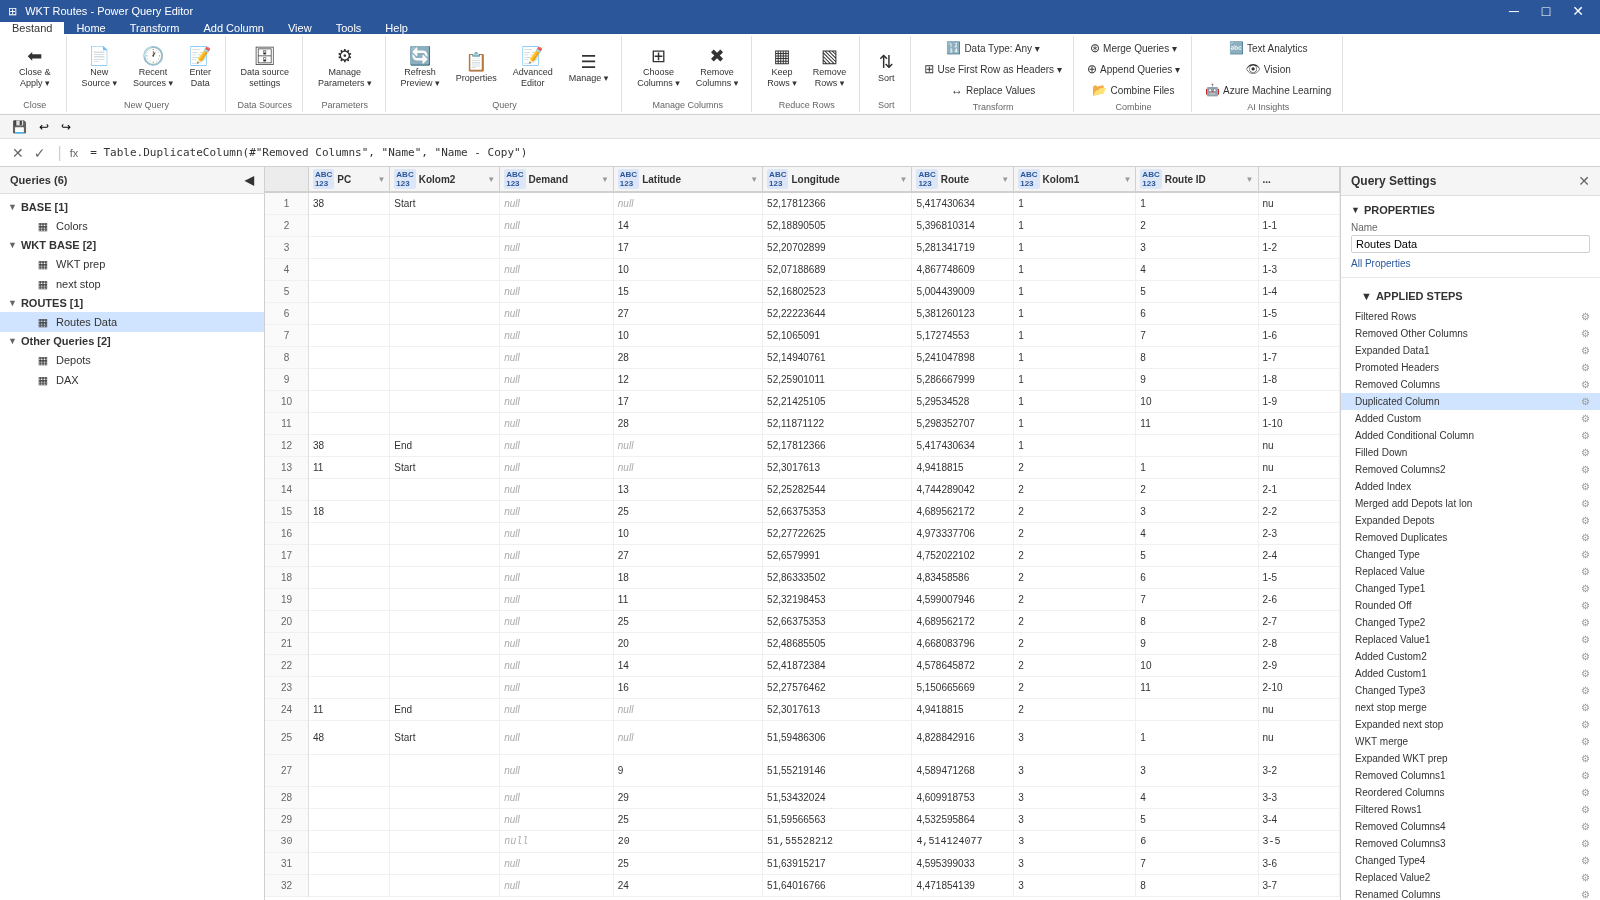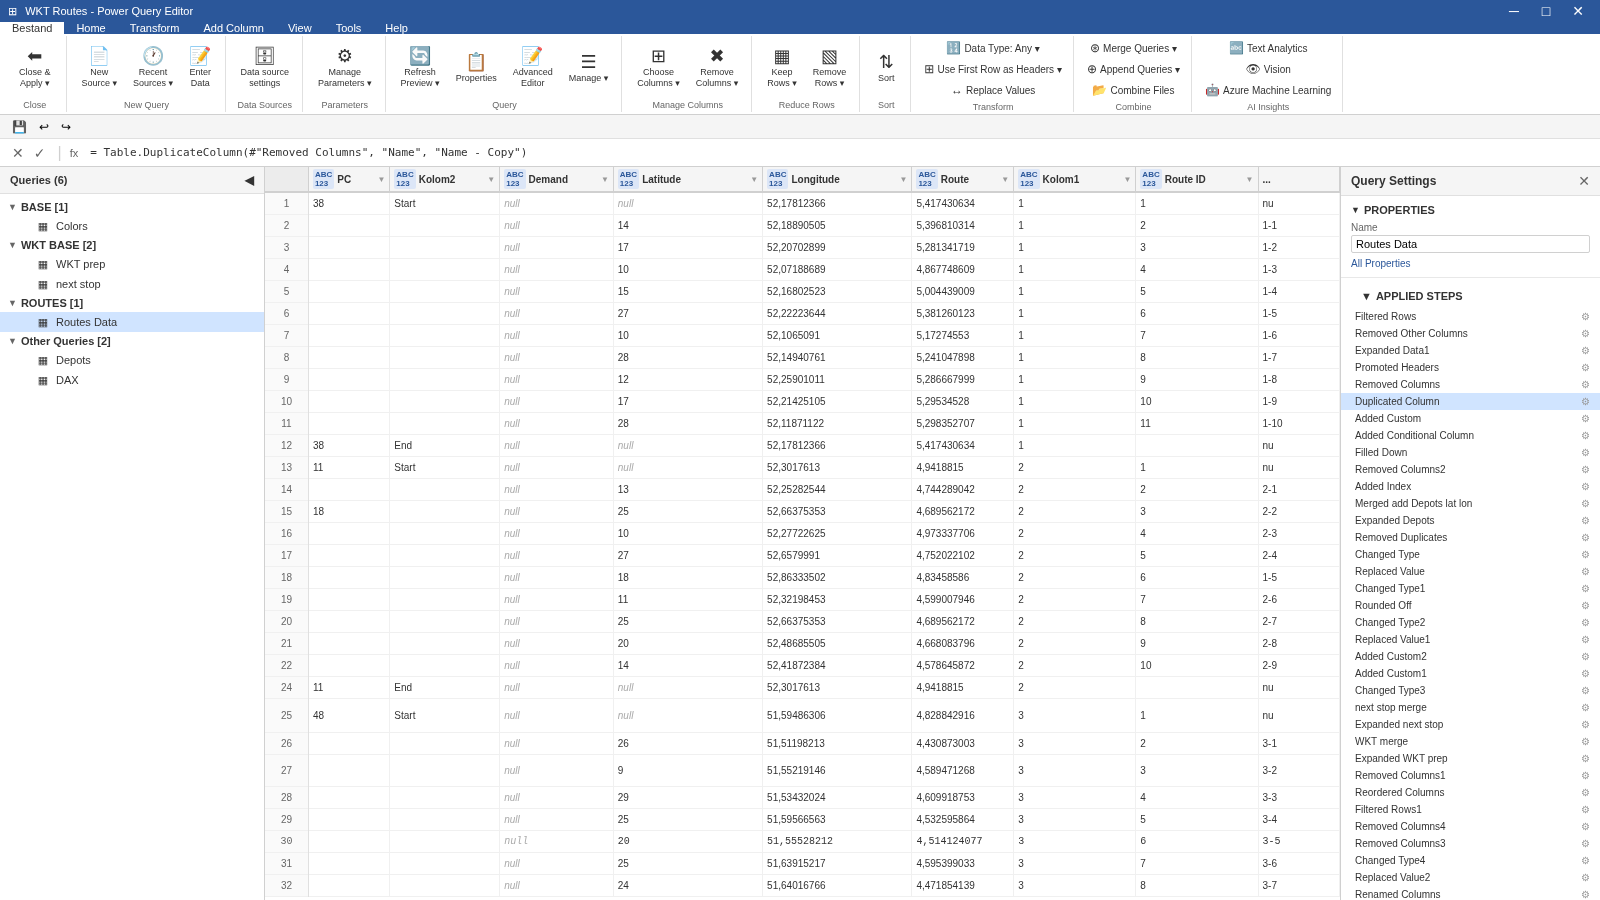--- a/index.html
+++ b/index.html
@@ -682,20 +682,32 @@
               <td style="width: 80px; min-width: 80px; border-right: 1px solid rgb(240, 240, 240); padding: 1px 4px; height: 22px; vertical-align: middle; overflow: hidden; white-space: nowrap;"></td>
               <td style="width: 80px; min-width: 80px; border-right: 1px solid rgb(240, 240, 240); padding: 1px 4px; height: 22px; vertical-align: middle; overflow: hidden; white-space: nowrap; color: rgb(170, 170, 170); font-style: italic;">null</td>
               <td style="width: 110px; min-width: 110px; border-right: 1px solid rgb(240, 240, 240); padding: 1px 4px; height: 22px; vertical-align: middle; overflow: hidden; white-space: nowrap;">14</td>
               <td style="width: 110px; min-width: 110px; border-right: 1px solid rgb(240, 240, 240); padding: 1px 4px; height: 22px; vertical-align: middle; overflow: hidden; white-space: nowrap;">52,41872384</td>
               <td style="width: 70px; min-width: 70px; border-right: 1px solid rgb(240, 240, 240); padding: 1px 4px; height: 22px; vertical-align: middle; overflow: hidden; white-space: nowrap;">4,578645872</td>
               <td style="width: 90px; min-width: 90px; border-right: 1px solid rgb(240, 240, 240); padding: 1px 4px; height: 22px; vertical-align: middle; overflow: hidden; white-space: nowrap;">2</td>
               <td style="width: 90px; min-width: 90px; border-right: 1px solid rgb(240, 240, 240); padding: 1px 4px; height: 22px; vertical-align: middle; overflow: hidden; white-space: nowrap;">10</td>
               <td style="width: 60px; min-width: 60px; border-right: 1px solid rgb(240, 240, 240); padding: 1px 4px; height: 22px; vertical-align: middle; overflow: hidden; white-space: nowrap;">2-9</td>
             </tr>
             <tr style="border-bottom: 1px solid rgb(240, 240, 240); font-size: 10px;">
+              <td style="width: 32px; min-width: 32px; text-align: center; background: rgb(250, 250, 250); color: rgb(102, 102, 102); border-right: 1px solid rgb(224, 224, 224); padding: 1px 4px; height: 22px; vertical-align: middle;">23</td>
+              <td style="width: 60px; min-width: 60px; border-right: 1px solid rgb(240, 240, 240); padding: 1px 4px; height: 22px; vertical-align: middle; overflow: hidden; white-space: nowrap;"></td>
+              <td style="width: 80px; min-width: 80px; border-right: 1px solid rgb(240, 240, 240); padding: 1px 4px; height: 22px; vertical-align: middle; overflow: hidden; white-space: nowrap;"></td>
+              <td style="width: 80px; min-width: 80px; border-right: 1px solid rgb(240, 240, 240); padding: 1px 4px; height: 22px; vertical-align: middle; overflow: hidden; white-space: nowrap; color: rgb(170, 170, 170); font-style: italic;">null</td>
+              <td style="width: 110px; min-width: 110px; border-right: 1px solid rgb(240, 240, 240); padding: 1px 4px; height: 22px; vertical-align: middle; overflow: hidden; white-space: nowrap;">16</td>
+              <td style="width: 110px; min-width: 110px; border-right: 1px solid rgb(240, 240, 240); padding: 1px 4px; height: 22px; vertical-align: middle; overflow: hidden; white-space: nowrap;">52,27576462</td>
+              <td style="width: 70px; min-width: 70px; border-right: 1px solid rgb(240, 240, 240); padding: 1px 4px; height: 22px; vertical-align: middle; overflow: hidden; white-space: nowrap;">5,150665669</td>
+              <td style="width: 90px; min-width: 90px; border-right: 1px solid rgb(240, 240, 240); padding: 1px 4px; height: 22px; vertical-align: middle; overflow: hidden; white-space: nowrap;">2</td>
+              <td style="width: 90px; min-width: 90px; border-right: 1px solid rgb(240, 240, 240); padding: 1px 4px; height: 22px; vertical-align: middle; overflow: hidden; white-space: nowrap;">11</td>
+              <td style="width: 60px; min-width: 60px; border-right: 1px solid rgb(240, 240, 240); padding: 1px 4px; height: 22px; vertical-align: middle; overflow: hidden; white-space: nowrap;">2-10</td>
+            </tr>
+            <tr style="border-bottom: 1px solid rgb(240, 240, 240); font-size: 10px;">
               <td style="width: 32px; min-width: 32px; text-align: center; background: rgb(250, 250, 250); color: rgb(102, 102, 102); border-right: 1px solid rgb(224, 224, 224); padding: 1px 4px; height: 22px; vertical-align: middle;">24</td>
               <td style="width: 60px; min-width: 60px; border-right: 1px solid rgb(240, 240, 240); padding: 1px 4px; height: 22px; vertical-align: middle; overflow: hidden; white-space: nowrap;">11</td>
               <td style="width: 80px; min-width: 80px; border-right: 1px solid rgb(240, 240, 240); padding: 1px 4px; height: 22px; vertical-align: middle; overflow: hidden; white-space: nowrap;">End</td>
               <td style="width: 80px; min-width: 80px; border-right: 1px solid rgb(240, 240, 240); padding: 1px 4px; height: 22px; vertical-align: middle; overflow: hidden; white-space: nowrap; color: rgb(170, 170, 170); font-style: italic;">null</td>
               <td style="width: 110px; min-width: 110px; border-right: 1px solid rgb(240, 240, 240); padding: 1px 4px; height: 22px; vertical-align: middle; overflow: hidden; white-space: nowrap; color: rgb(170, 170, 170); font-style: italic;">null</td>
               <td style="width: 110px; min-width: 110px; border-right: 1px solid rgb(240, 240, 240); padding: 1px 4px; height: 22px; vertical-align: middle; overflow: hidden; white-space: nowrap;">52,3017613</td>
               <td style="width: 70px; min-width: 70px; border-right: 1px solid rgb(240, 240, 240); padding: 1px 4px; height: 22px; vertical-align: middle; overflow: hidden; white-space: nowrap;">4,9418815</td>
               <td style="width: 90px; min-width: 90px; border-right: 1px solid rgb(240, 240, 240); padding: 1px 4px; height: 22px; vertical-align: middle; overflow: hidden; white-space: nowrap;">2</td>
               <td style="width: 90px; min-width: 90px; border-right: 1px solid rgb(240, 240, 240); padding: 1px 4px; height: 22px; vertical-align: middle; overflow: hidden; white-space: nowrap;"></td>
               <td style="width: 60px; min-width: 60px; border-right: 1px solid rgb(240, 240, 240); padding: 1px 4px; height: 22px; vertical-align: middle; overflow: hidden; white-space: nowrap;">nu</td>
@@ -704,32 +716,20 @@
               <td style="width: 32px; min-width: 32px; text-align: center; background: rgb(250, 250, 250); color: rgb(102, 102, 102); border-right: 1px solid rgb(224, 224, 224); padding: 1px 4px; height: 22px; vertical-align: middle;">25</td>
               <td style="width: 60px; min-width: 60px; border-right: 1px solid rgb(240, 240, 240); padding: 11px 4px; height: 22px; vertical-align: middle; overflow: hidden; white-space: nowrap;">48</td>
               <td style="width: 80px; min-width: 80px; border-right: 1px solid rgb(240, 240, 240); padding: 1px 4px; height: 22px; vertical-align: middle; overflow: hidden; white-space: nowrap;">Start</td>
               <td style="width: 80px; min-width: 80px; border-right: 1px solid rgb(240, 240, 240); padding: 1px 4px; height: 22px; vertical-align: middle; overflow: hidden; white-space: nowrap; color: rgb(170, 170, 170); font-style: italic;">null</td>
               <td style="width: 110px; min-width: 110px; border-right: 1px solid rgb(240, 240, 240); padding: 1px 4px; height: 22px; vertical-align: middle; overflow: hidden; white-space: nowrap; color: rgb(170, 170, 170); font-style: italic;">null</td>
               <td style="width: 110px; min-width: 110px; border-right: 1px solid rgb(240, 240, 240); padding: 1px 4px; height: 22px; vertical-align: middle; overflow: hidden; white-space: nowrap;">51,59486306</td>
               <td style="width: 70px; min-width: 70px; border-right: 1px solid rgb(240, 240, 240); padding: 1px 4px; height: 22px; vertical-align: middle; overflow: hidden; white-space: nowrap;">4,828842916</td>
               <td style="width: 90px; min-width: 90px; border-right: 1px solid rgb(240, 240, 240); padding: 1px 4px; height: 22px; vertical-align: middle; overflow: hidden; white-space: nowrap;">3</td>
               <td style="width: 90px; min-width: 90px; border-right: 1px solid rgb(240, 240, 240); padding: 1px 4px; height: 22px; vertical-align: middle; overflow: hidden; white-space: nowrap;">1</td>
               <td style="width: 60px; min-width: 60px; border-right: 1px solid rgb(240, 240, 240); padding: 1px 4px; height: 22px; vertical-align: middle; overflow: hidden; white-space: nowrap;">nu</td>
-            </tr>
-            <tr style="border-bottom: 1px solid rgb(240, 240, 240); font-size: 10px;">
-              <td style="width: 32px; min-width: 32px; text-align: center; background: rgb(250, 250, 250); color: rgb(102, 102, 102); border-right: 1px solid rgb(224, 224, 224); padding: 1px 4px; height: 22px; vertical-align: middle;">26</td>
-              <td style="width: 60px; min-width: 60px; border-right: 1px solid rgb(240, 240, 240); padding: 1px 4px; height: 22px; vertical-align: middle; overflow: hidden; white-space: nowrap;"></td>
-              <td style="width: 80px; min-width: 80px; border-right: 1px solid rgb(240, 240, 240); padding: 1px 4px; height: 22px; vertical-align: middle; overflow: hidden; white-space: nowrap;"></td>
-              <td style="width: 80px; min-width: 80px; border-right: 1px solid rgb(240, 240, 240); padding: 1px 4px; height: 22px; vertical-align: middle; overflow: hidden; white-space: nowrap; color: rgb(170, 170, 170); font-style: italic;">null</td>
-              <td style="width: 110px; min-width: 110px; border-right: 1px solid rgb(240, 240, 240); padding: 1px 4px; height: 22px; vertical-align: middle; overflow: hidden; white-space: nowrap;">26</td>
-              <td style="width: 110px; min-width: 110px; border-right: 1px solid rgb(240, 240, 240); padding: 1px 4px; height: 22px; vertical-align: middle; overflow: hidden; white-space: nowrap;">51,51198213</td>
-              <td style="width: 70px; min-width: 70px; border-right: 1px solid rgb(240, 240, 240); padding: 1px 4px; height: 22px; vertical-align: middle; overflow: hidden; white-space: nowrap;">4,430873003</td>
-              <td style="width: 90px; min-width: 90px; border-right: 1px solid rgb(240, 240, 240); padding: 1px 4px; height: 22px; vertical-align: middle; overflow: hidden; white-space: nowrap;">3</td>
-              <td style="width: 90px; min-width: 90px; border-right: 1px solid rgb(240, 240, 240); padding: 1px 4px; height: 22px; vertical-align: middle; overflow: hidden; white-space: nowrap;">2</td>
-              <td style="width: 60px; min-width: 60px; border-right: 1px solid rgb(240, 240, 240); padding: 1px 4px; height: 22px; vertical-align: middle; overflow: hidden; white-space: nowrap;">3-1</td>
             </tr>
             <tr style="border-bottom: 1px solid rgb(240, 240, 240); font-size: 10px;">
               <td style="width: 32px; min-width: 32px; text-align: center; background: rgb(250, 250, 250); color: rgb(102, 102, 102); border-right: 1px solid rgb(224, 224, 224); padding: 1px 4px; height: 22px; vertical-align: middle;">27</td>
               <td style="width: 60px; min-width: 60px; border-right: 1px solid rgb(240, 240, 240); padding: 1px 4px; height: 22px; vertical-align: middle; overflow: hidden; white-space: nowrap;"></td>
               <td style="width: 80px; min-width: 80px; border-right: 1px solid rgb(240, 240, 240); padding: 1px 4px; height: 22px; vertical-align: middle; overflow: hidden; white-space: nowrap;"></td>
               <td style="width: 80px; min-width: 80px; border-right: 1px solid rgb(240, 240, 240); padding: 1px 4px; height: 22px; vertical-align: middle; overflow: hidden; white-space: nowrap; color: rgb(170, 170, 170); font-style: italic;">null</td>
               <td style="width: 110px; min-width: 110px; border-right: 1px solid rgb(240, 240, 240); padding: 1px 4px; height: 22px; vertical-align: middle; overflow: hidden; white-space: nowrap;">9</td>
               <td style="width: 110px; min-width: 110px; border-right: 1px solid rgb(240, 240, 240); padding: 10px 4px; height: 22px; vertical-align: middle; overflow: hidden; white-space: nowrap;">51,55219146</td>
               <td style="width: 70px; min-width: 70px; border-right: 1px solid rgb(240, 240, 240); padding: 1px 4px; height: 22px; vertical-align: middle; overflow: hidden; white-space: nowrap;">4,589471268</td>
               <td style="width: 90px; min-width: 90px; border-right: 1px solid rgb(240, 240, 240); padding: 1px 4px; height: 22px; vertical-align: middle; overflow: hidden; white-space: nowrap;">3</td>

